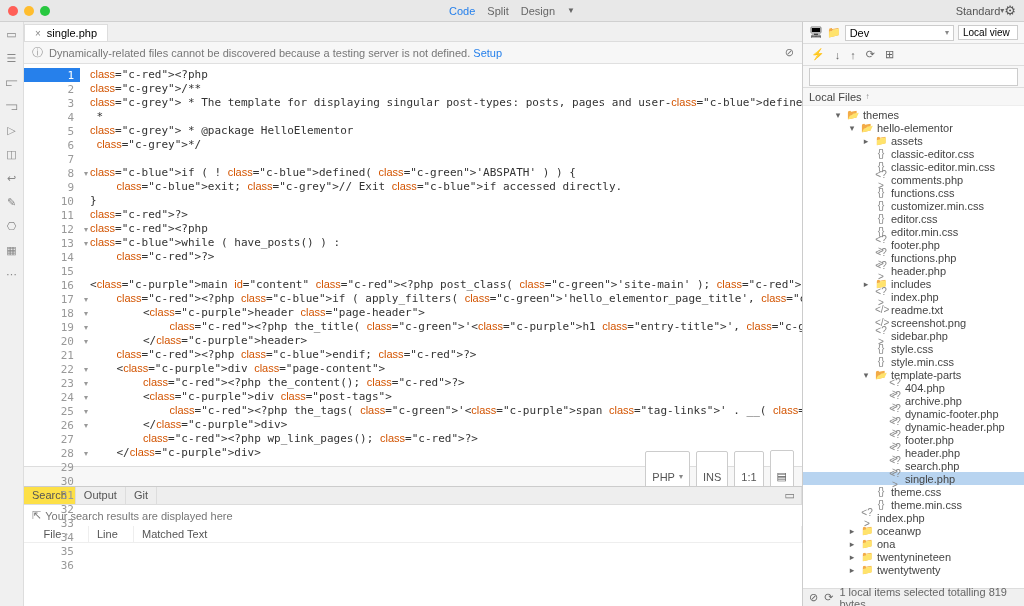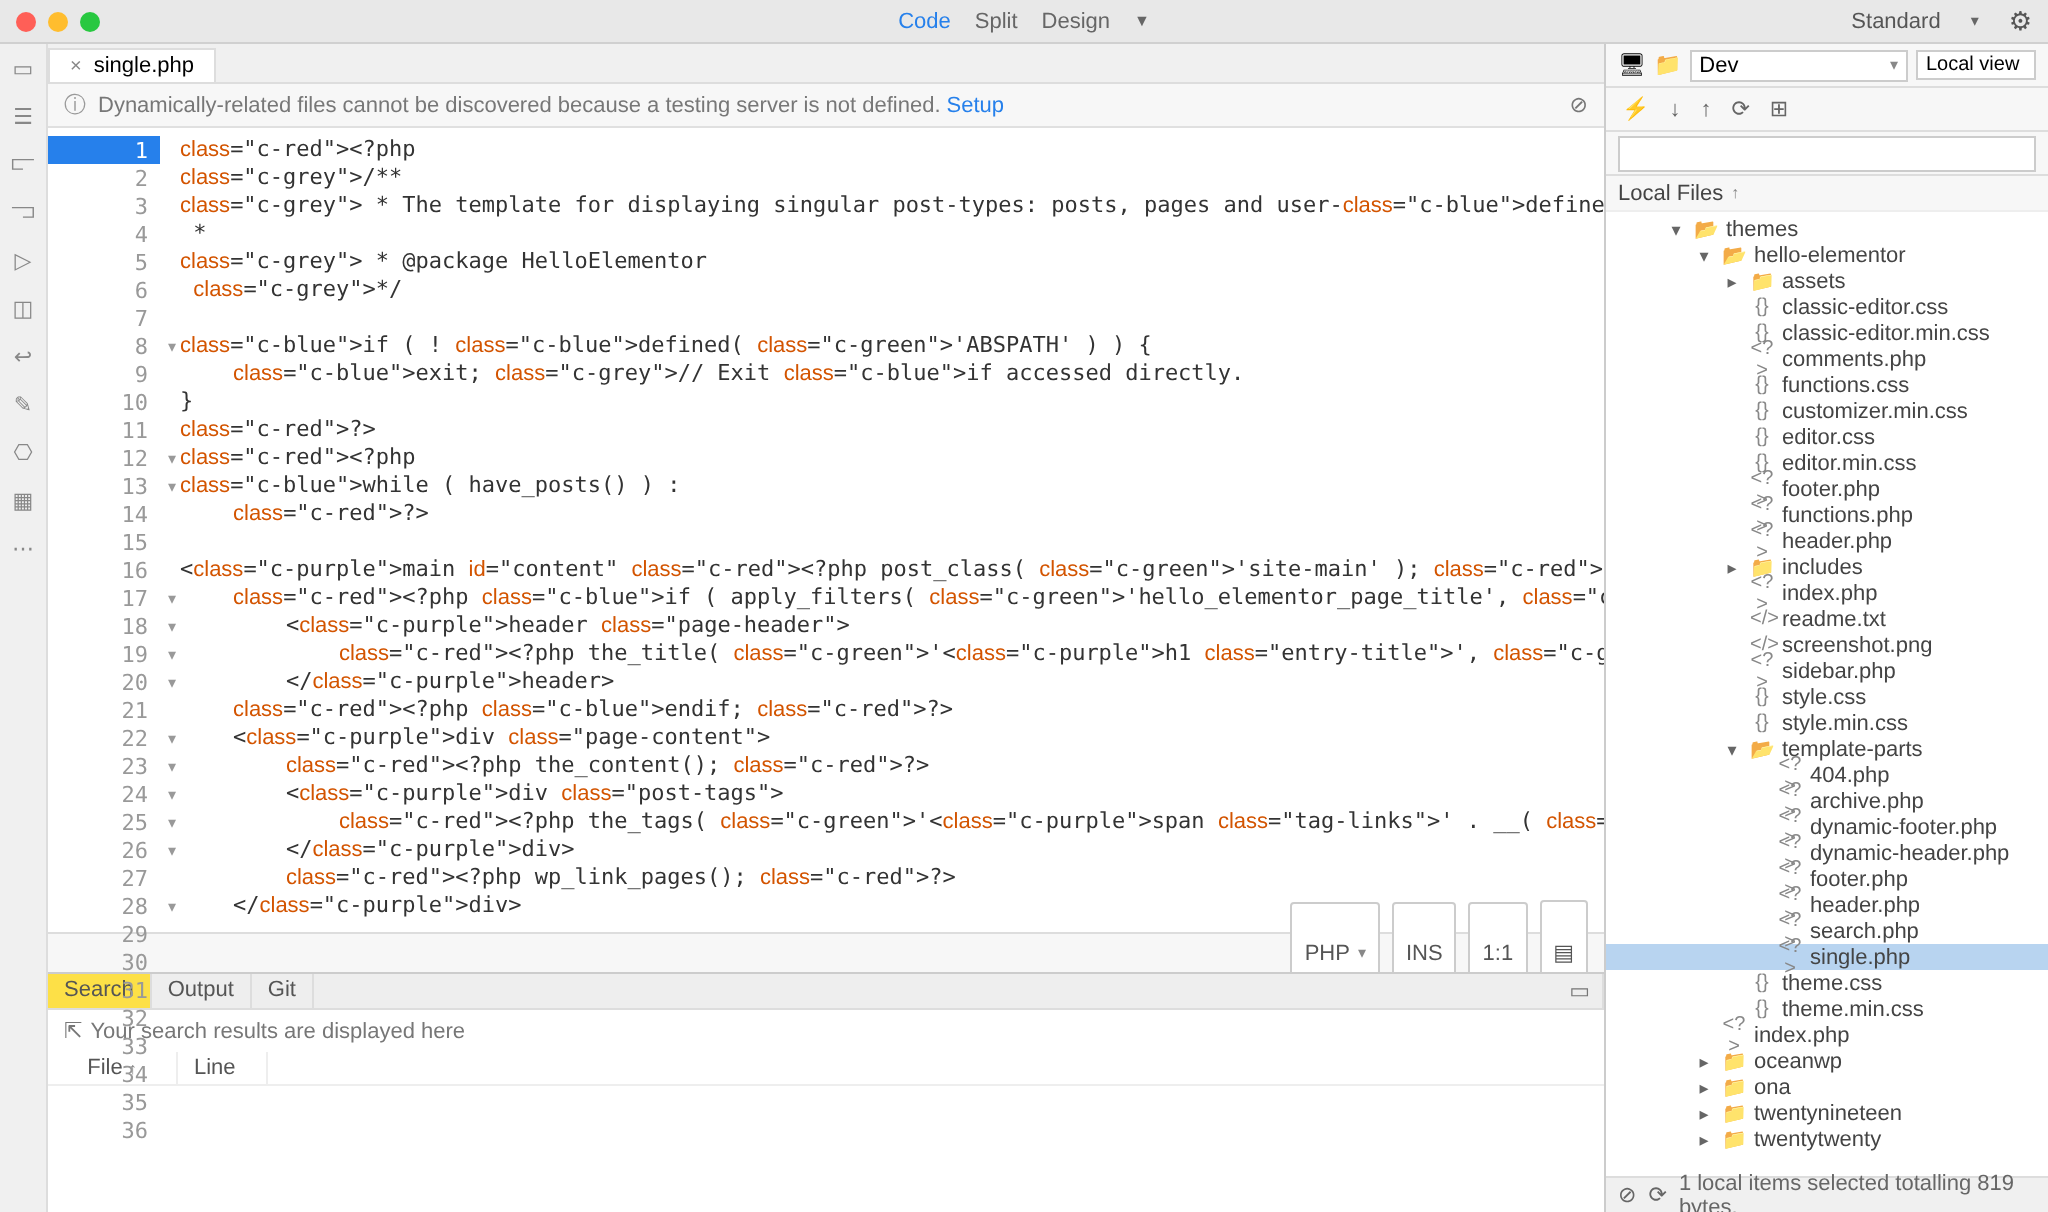--- a/index.html
+++ b/index.html
@@ -5,21 +5,21 @@
 * { box-sizing: border-box; margin: 0; padding: 0; font-family: -apple-system, BlinkMacSystemFont, "Segoe UI", Arial, sans-serif; font-size: 11px; }
 body { width: 1024px; height: 606px; background: #f5f5f5; overflow: hidden; position: relative; }
 
 .titlebar { height: 22px; display: flex; align-items: center; padding: 0 8px; background: #e8e8e8; border-bottom: 1px solid #d0d0d0; }
 .traffic-lights { display: flex; gap: 6px; }
 .tl { width: 10px; height: 10px; border-radius: 50%; }
 .tl.red { background: #ff5f57; } .tl.yellow { background: #ffbd2e; } .tl.green { background: #28c840; }
 .view-switch { position: absolute; left: 50%; transform: translateX(-50%); display: flex; gap: 12px; align-items: center; }
 .view-switch span { color: #666; cursor: pointer; }
 .view-switch .active { color: #2680eb; font-weight: 500; }
-.tb-right { margin-left: auto; display: flex; align-items: center; gap: 15px; color: #555; }
+.tb-right { margin-left: auto; display: flex; align-items: center; gap: 0; color: #555; }
 .dropdown-chev { font-size: 8px; color: #666; }
 
 .main-layout { display: flex; height: 584px; }
 .left-rail { width: 24px; background: #f0f0f0; border-right: 1px solid #ddd; padding-top: 6px; display:flex; flex-direction:column; align-items:center; gap:10px;}
 .left-rail .ri { width:14px; height:14px; color:#888; font-size:11px; text-align:center; cursor:pointer;}
 
 .center { flex: 1; display: flex; flex-direction: column; min-width: 0; }
 .tab-row { height: 20px; background: #f0f0f0; border-bottom: 1px solid #ddd; display: flex; align-items: flex-end; }
 .tab { padding: 2px 10px; background: #fff; border: 1px solid #ddd; border-bottom: none; font-size: 11px; display:flex; gap:6px; align-items:center; }
 .tab .x { color: #888; font-size: 10px; }
@@ -207,20 +207,21 @@
         <span>Git</span>
         <span class="min">▭</span>
       </div>
       <div class="bp-row">
         <span>⇱</span>
         <span>Your search results are displayed here</span>
       </div>
       <div class="bp-head">
         <div class="col"><span>File</span> <span class="caret">↑</span></div>
         <div class="col">Line</div>
+        <div class="col">Matched Text</div>
       </div>
     </div>
   </div>
 
   <div class="right-panel">
     <div class="rp-toolbar">
       <span>🖥</span>
       <span>📁</span>
       <div class="rp-select">
           <span>Dev</span>

